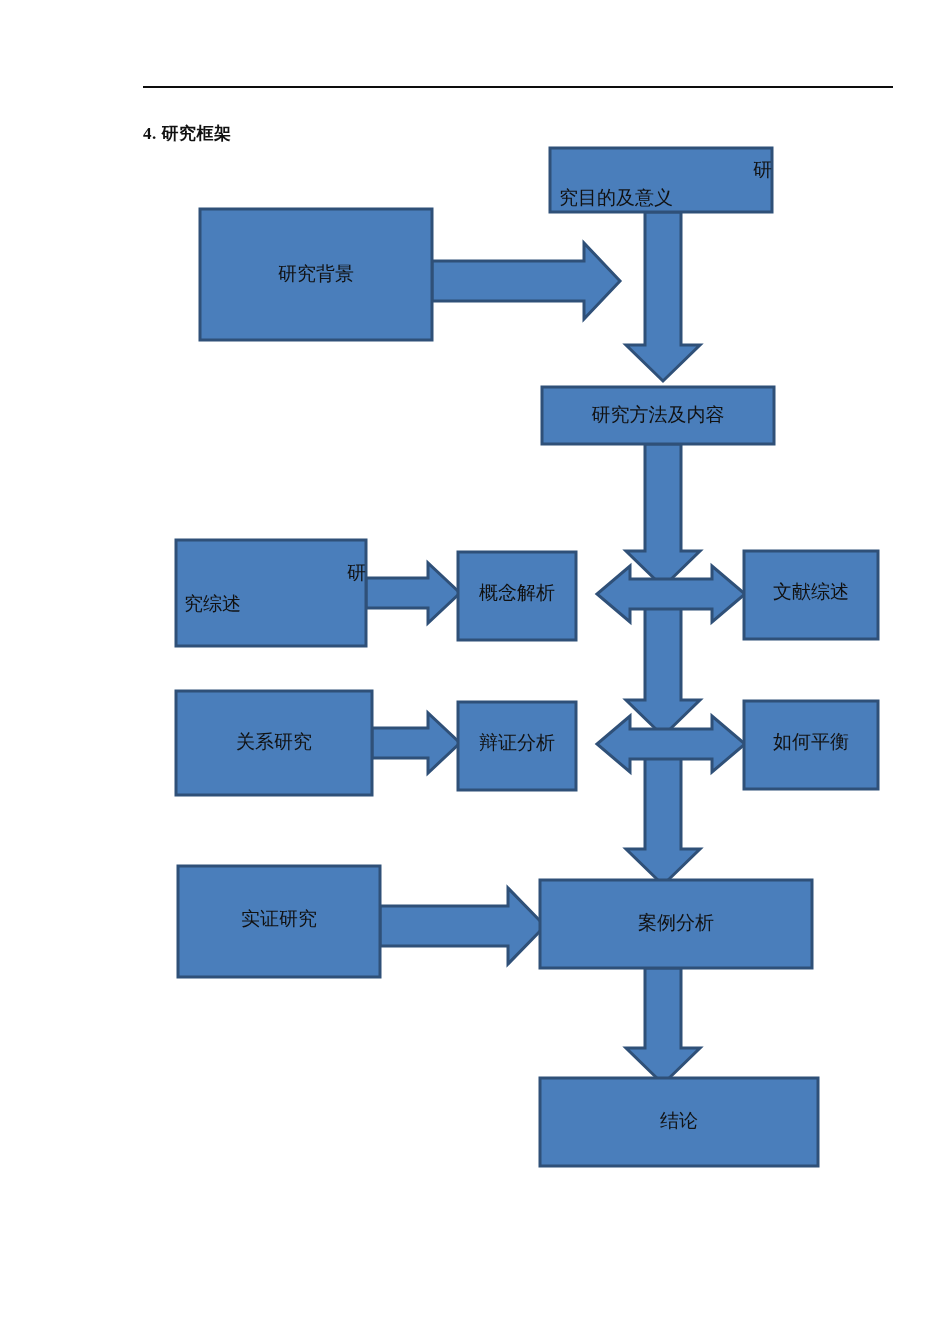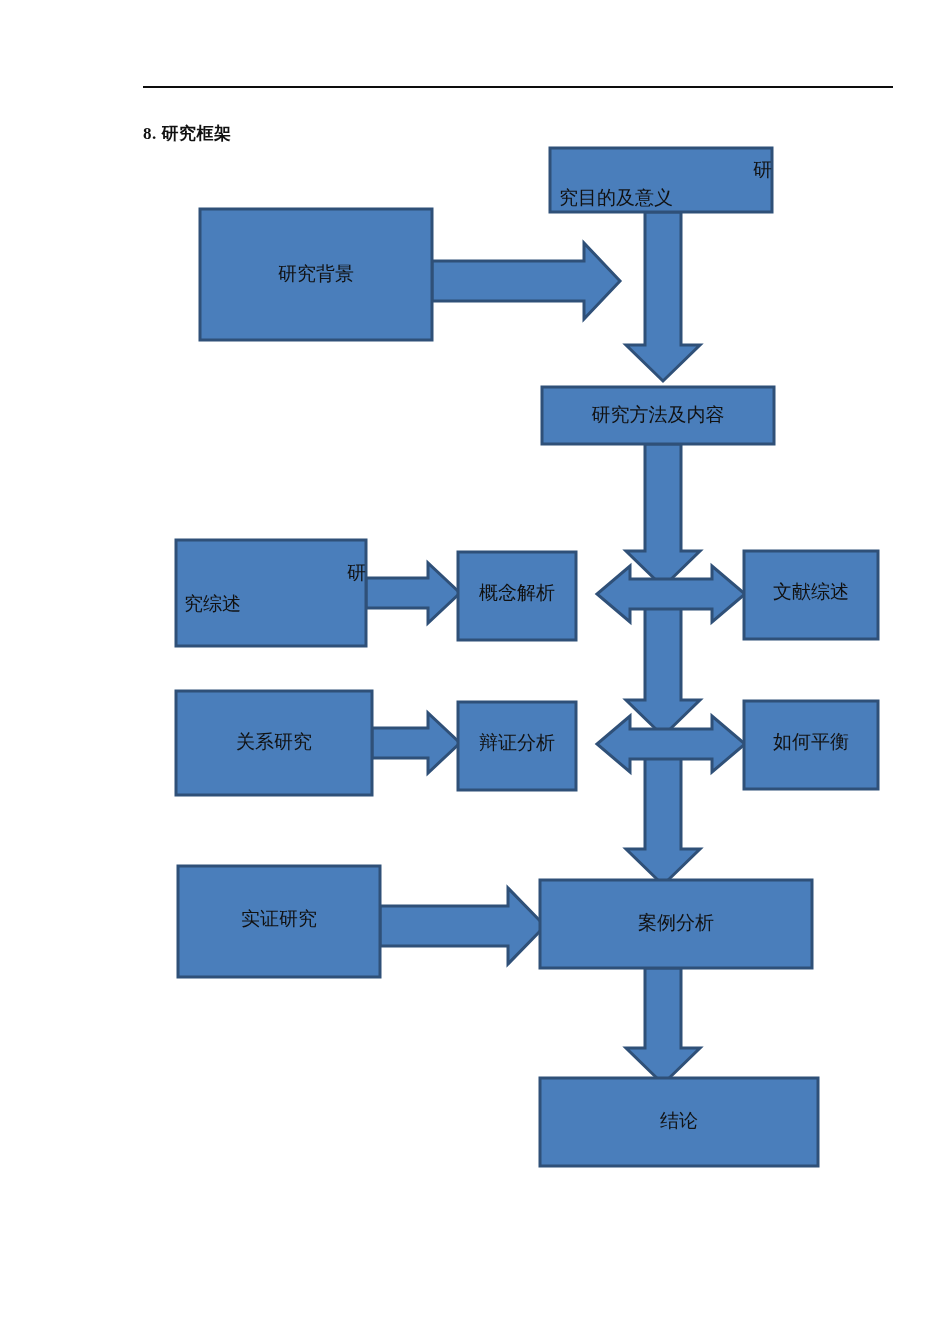--- a/index.html
+++ b/index.html
@@ -66,21 +66,21 @@
   .node-label.start  { text-anchor: start; }
   .node-label.end    { text-anchor: end; }
 </style>
 </head>
 <body>
 
 <div class="page">
 
   <div class="header-rule"></div>
 
-  <div class="page-title">8. 研究框架</div>
+  <div class="page-title">4. 研究框架</div>
 
   <svg class="flow-svg" viewBox="0 0 950 1344">
 
     <g>
       <path class="arrow-shape" d="M 645,212 L 681,212 L 681,345 L 700,345 L 663,381 L 626,345 L 645,345 Z"></path>
     </g>
 
     <g>
       <path class="arrow-shape" d="M 645,444 L 681,444 L 681,551 L 700,551 L 663,587 L 626,551 L 645,551 Z"></path>
     </g>

